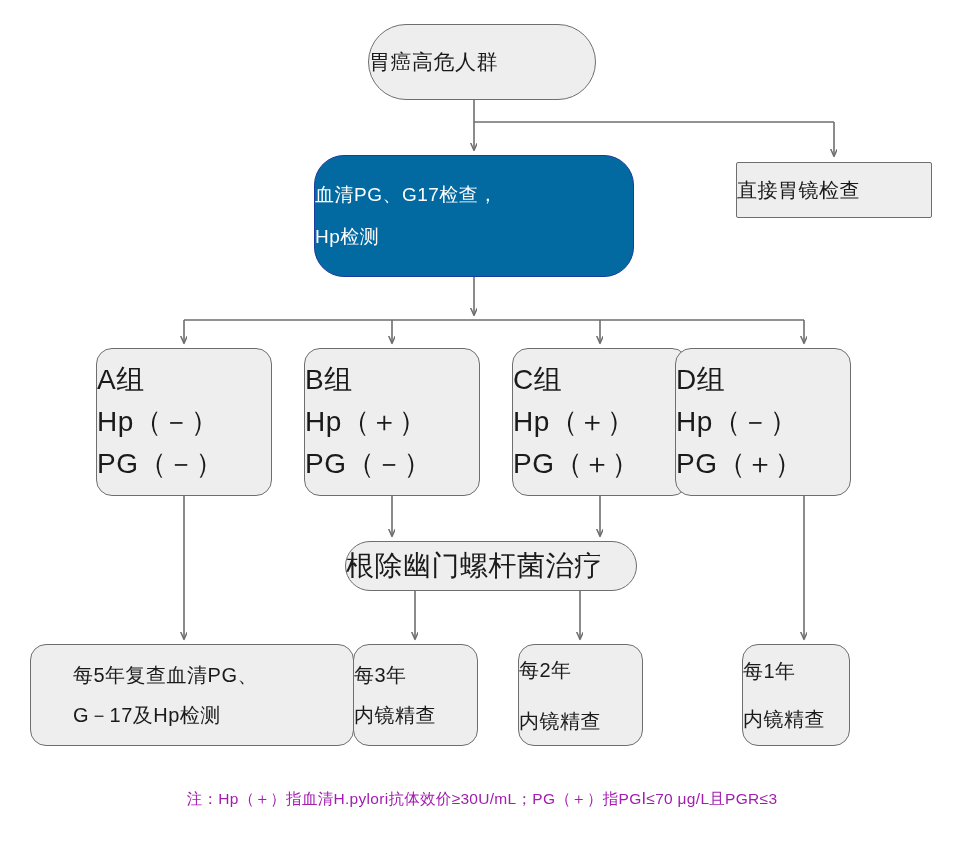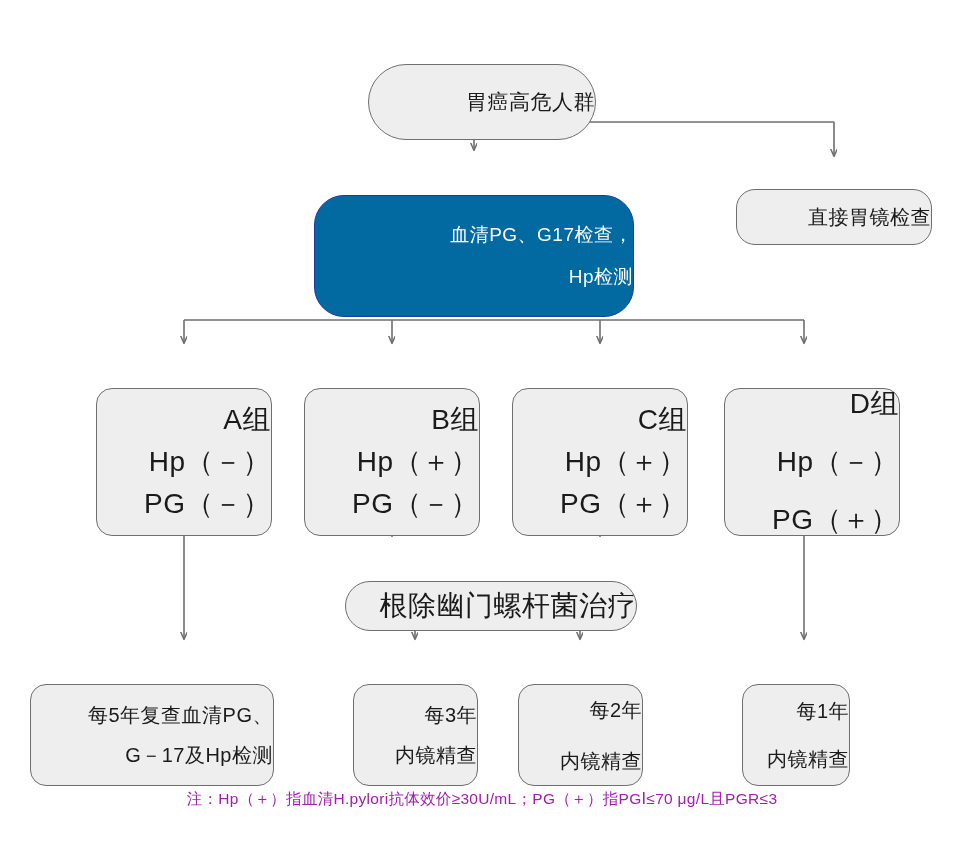--- a/index.html
+++ b/index.html
@@ -33,29 +33,28 @@
     width: 964px;
     height: 850px;
     pointer-events: none;
   }
 
   .node {
     position: absolute;
     box-sizing: border-box;
     display: flex;
     flex-direction: column;
-    align-items: flex-end;
+    align-items: flex-start;
     justify-content: center;
     text-align: center;
     background: #eeeeee;
     border: 1.6px solid #6e6e6e;
     border-radius: 16px;
     color: #1a1a1a;
     letter-spacing: 0.5px;
-    margin-top: 40px;
   }
 
   .node .line {
     display: block;
     white-space: nowrap;
   }
 
   
   .node-root {
     left: 368px;
@@ -74,60 +73,60 @@
     border-radius: 30px;
     background: #0369a1;
     border: 1.6px solid #1d3a9e;
     color: #ffffff;
     font-size: 19px;
     line-height: 42px;
   }
 
   .node-direct {
     left: 736px;
-    top: 149px;
+    top: 162px;
     width: 196px;
     height: 56px;
-    border-radius: 19px;
+    border-radius: 2px;
     font-size: 20px;
-    padding-left: 47px;
   }
 
   .node-group {
     top: 348px;
     width: 176px;
     height: 148px;
     border-radius: 16px;
     font-size: 28px;
     line-height: 42px;
   }
   .node-group-a { left: 96px; }
   .node-group-b { left: 304px; }
   .node-group-c { left: 512px; }
-  .node-group-d { left: 724px; gap: 16px; }
+  .node-group-d { left: 675px; }
 
   .node-eradication {
     left: 345px;
     top: 541px;
     width: 292px;
     height: 50px;
     border-radius: 25px;
     font-size: 28px;
   }
 
   .node-follow {
     top: 644px;
     border-radius: 16px;
     font-size: 20px;
     line-height: 40px;
   }
   .node-follow-a {
     left: 30px;
-    width: 244px;
-    height: 102px;
+    width: 324px;
+    height: 102px;
+    padding-left: 42px;
   }
   .node-follow-b {
     left: 353px;
     width: 125px;
     height: 102px;
   }
   .node-follow-c {
     left: 518px;
     width: 125px;
     height: 102px;

